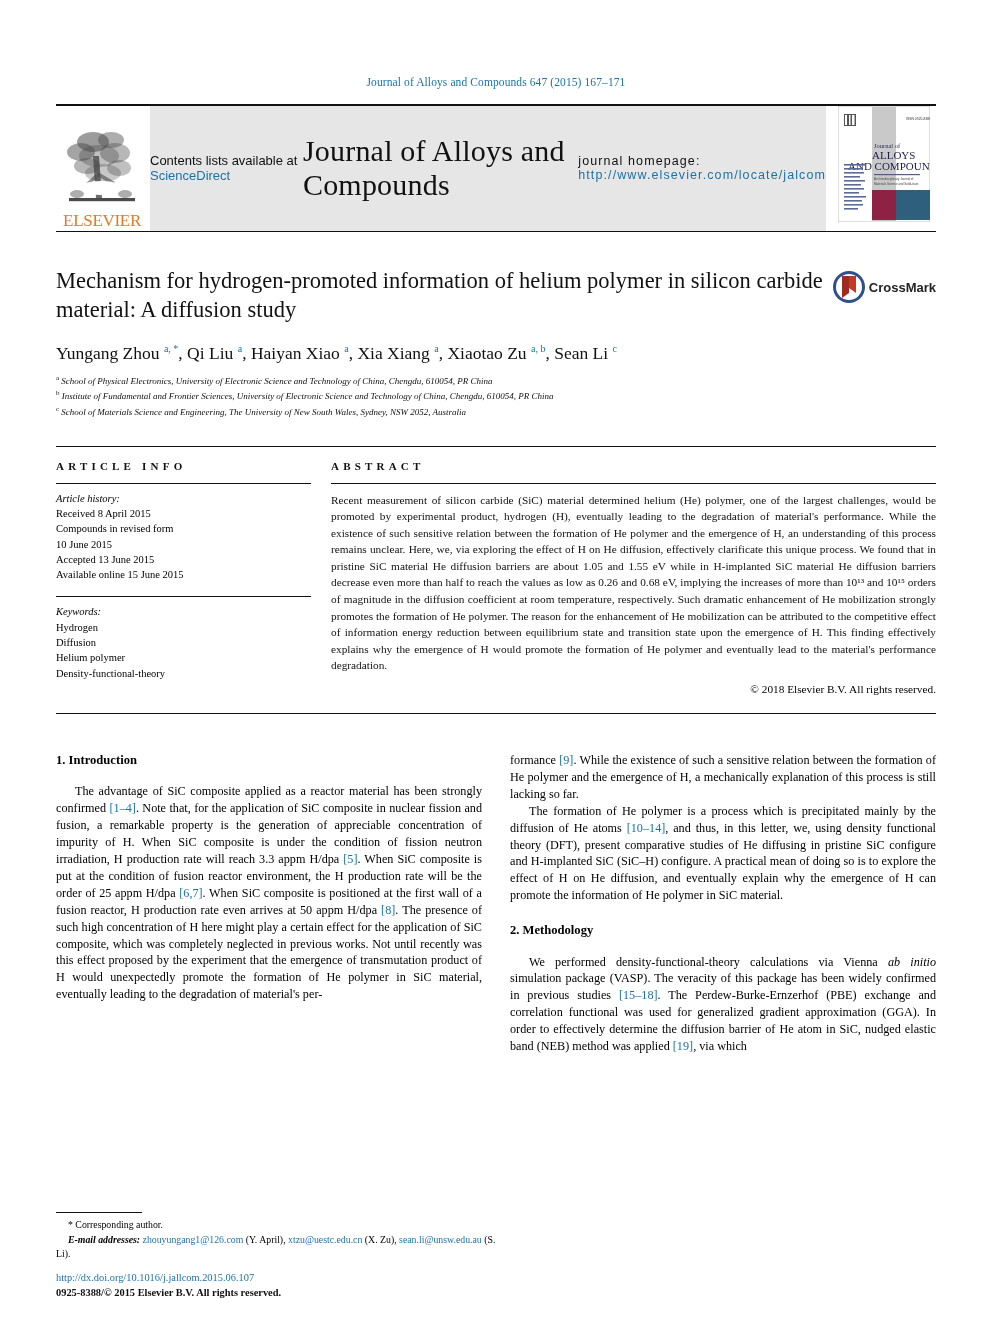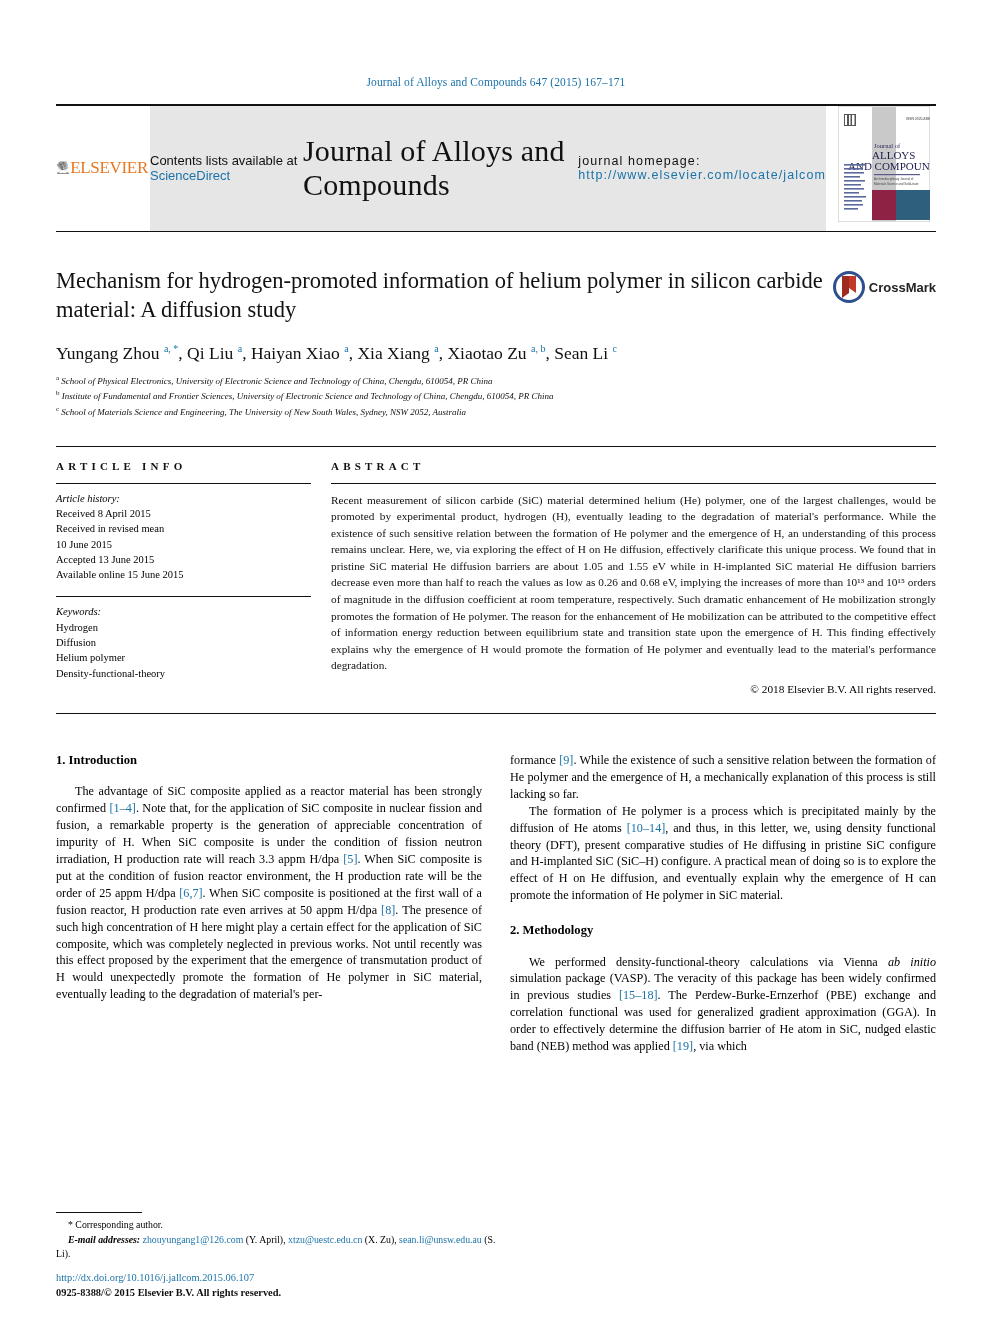--- a/index.html
+++ b/index.html
@@ -39,20 +39,21 @@
     border-top: 2.5px solid #111;
     border-bottom: 1.2px solid #111;
     display: flex;
     align-items: stretch;
     height: 125px;
   }
   .elsevier-logo {
     width: 92px;
     flex: 0 0 92px;
     display: flex;
+    flex-direction: column;
     align-items: center;
     justify-content: flex-end;
     padding-bottom: 2px;
     box-sizing: border-box;
   }
   .tree-svg { display:block; }
   .elsevier-word {
     font-family: "Liberation Serif", serif;
     color: #E87722;
     font-size: 17px;
@@ -351,21 +352,21 @@
 
   <div class="panel">
 
     <div class="col-info">
       <div class="sec-head">ARTICLE INFO</div>
       <div class="rule"></div>
       <div class="info-body">
         <div class="info-block">
           <div class="ital">Article history:</div>
           <div>Received 8 April 2015</div>
-          <div>Received in revised mean</div>
+          <div>Compounds in revised form</div>
           <div>10 June 2015</div>
           <div>Accepted 13 June 2015</div>
           <div>Available online 15 June 2015</div>
         </div>
         <div class="kw-rule"></div>
         <div class="info-block" style="margin-top:7px">
           <div class="ital">Keywords:</div>
           <div>Hydrogen</div>
           <div>Diffusion</div>
           <div>Helium polymer</div>

